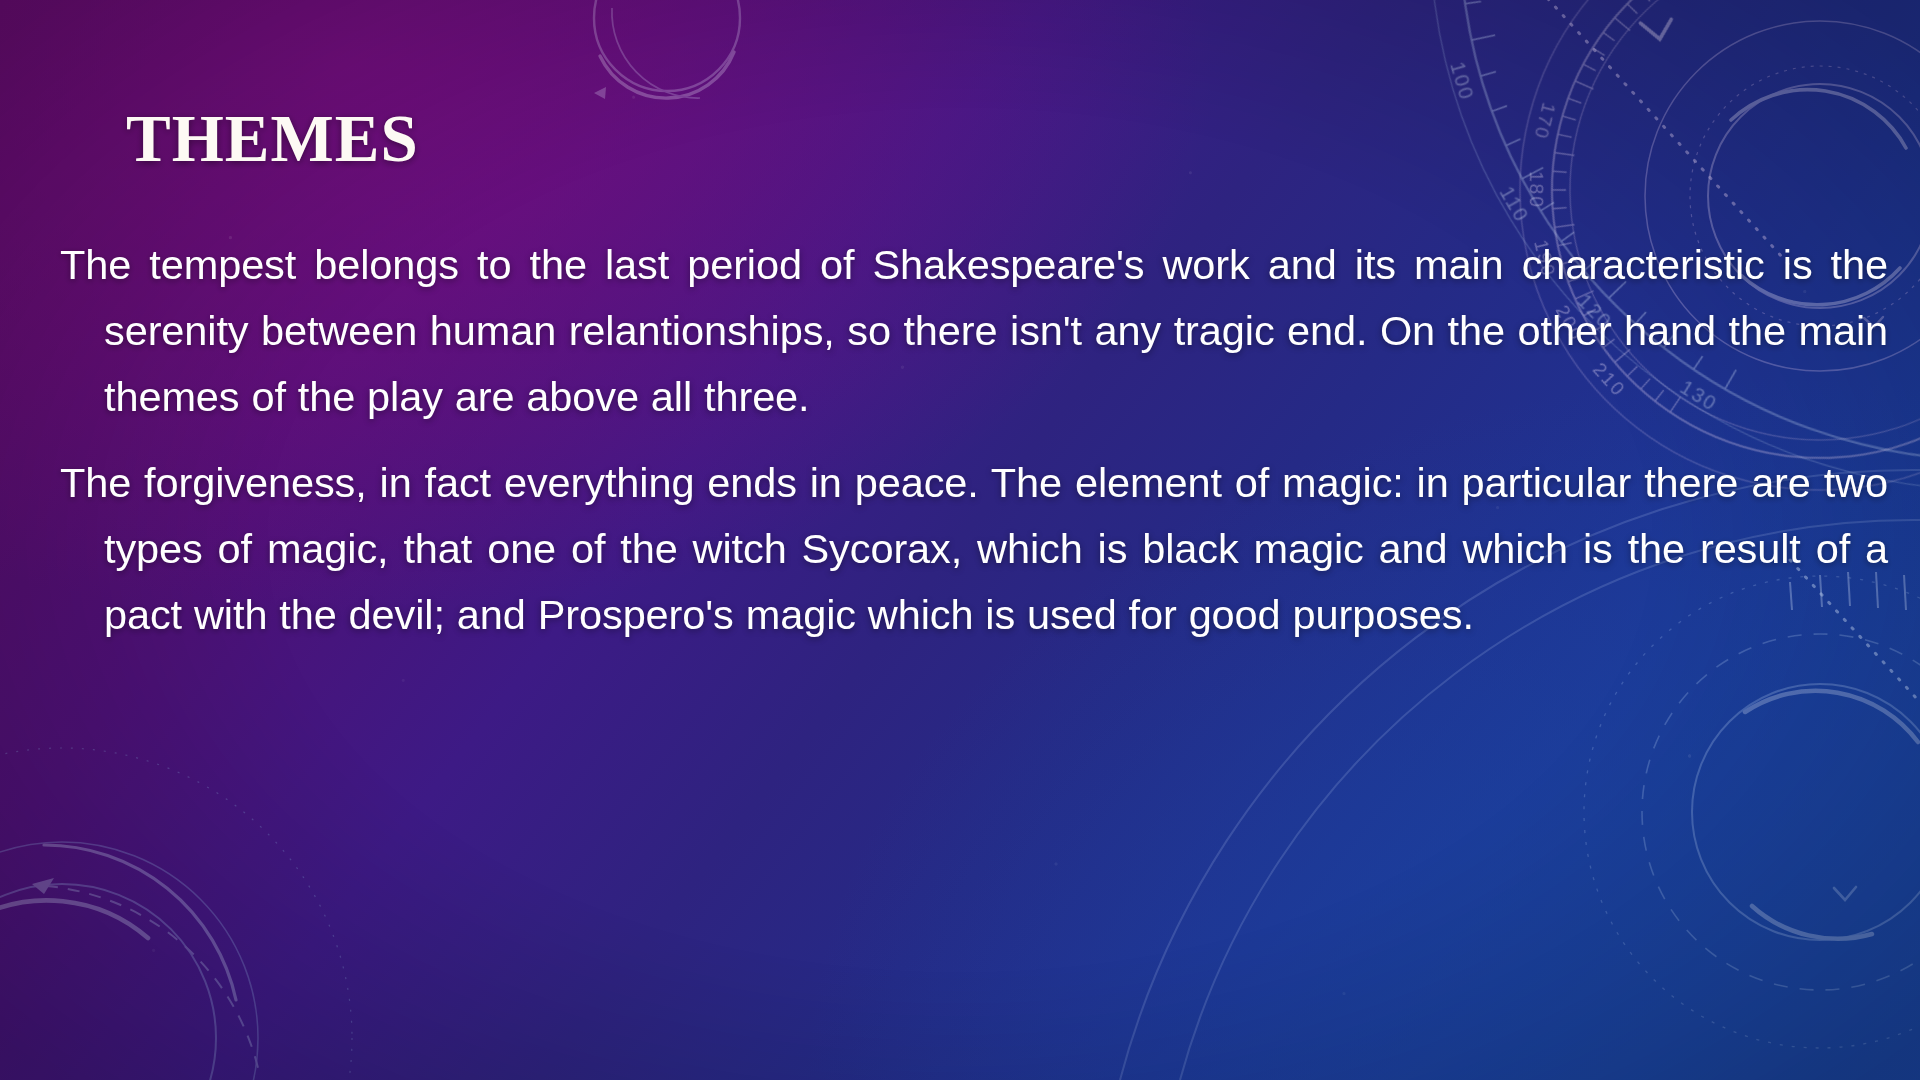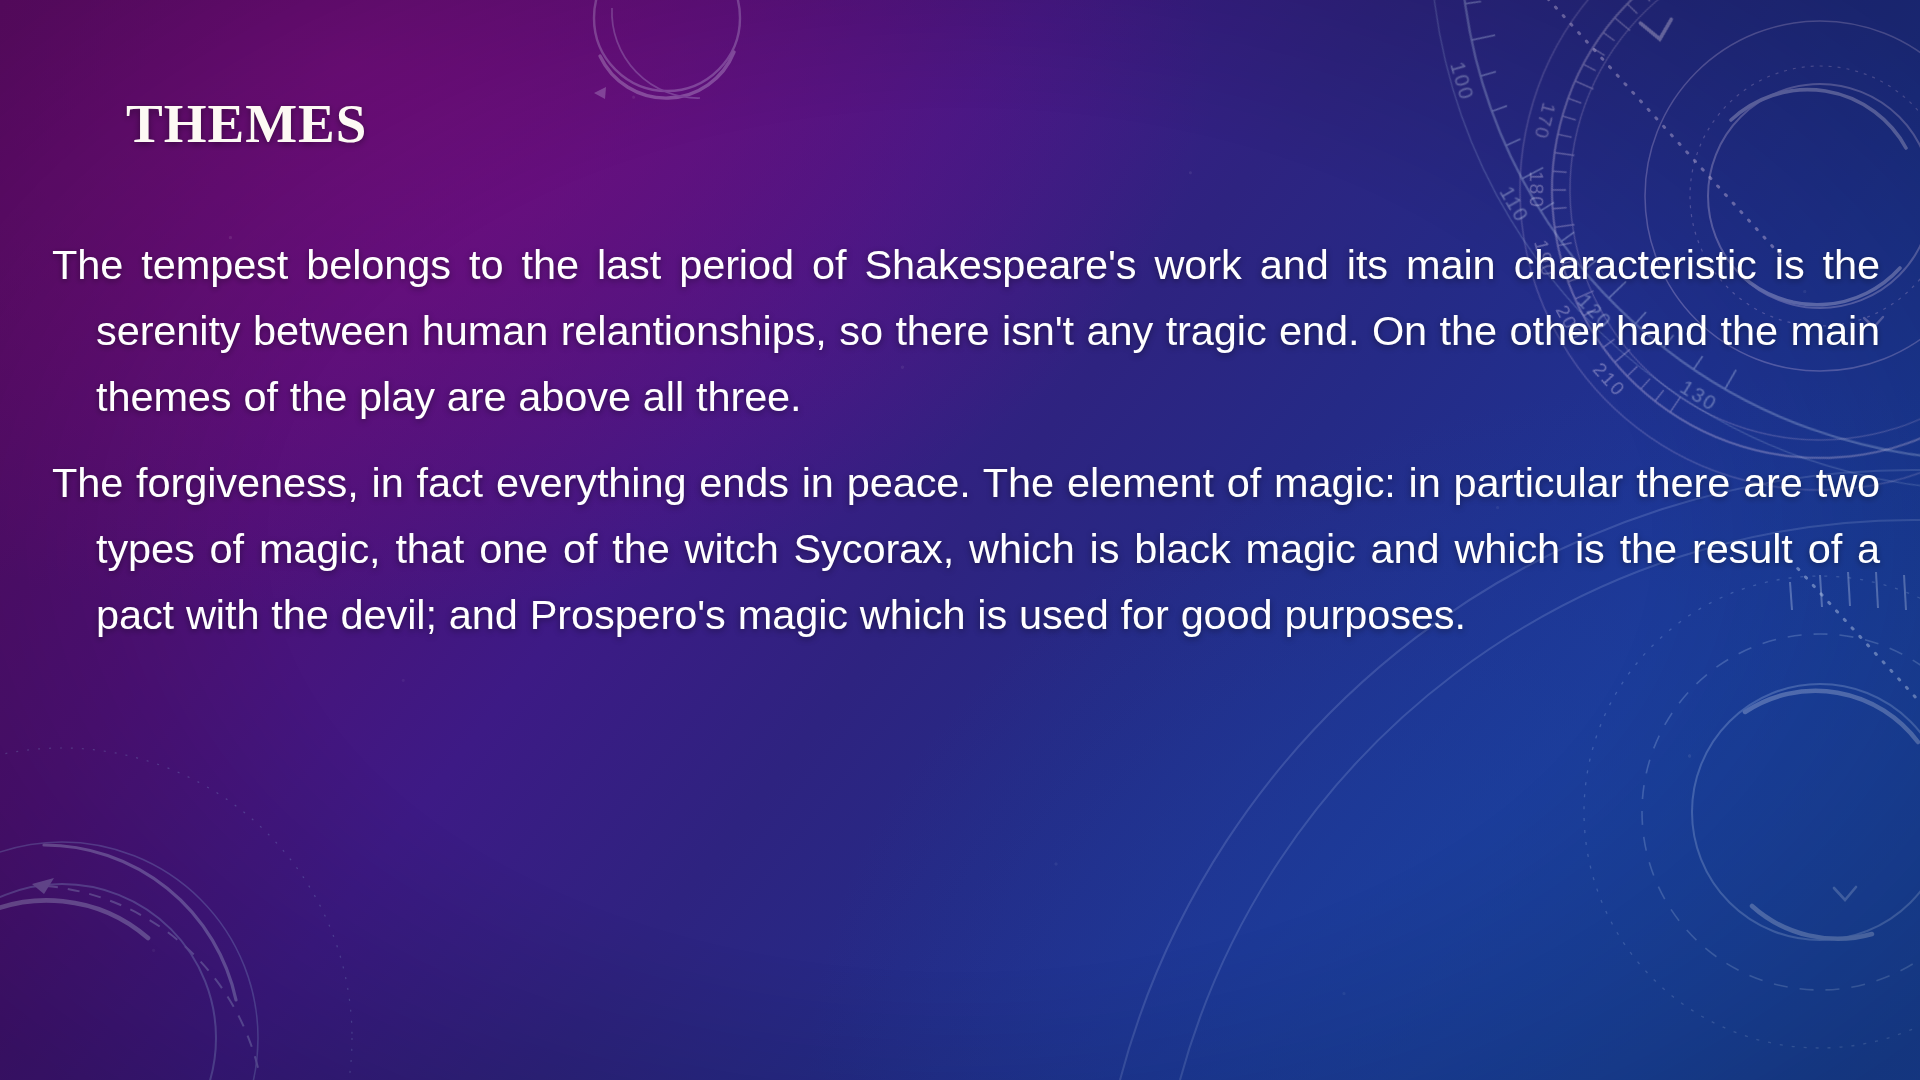--- a/index.html
+++ b/index.html
@@ -71,31 +71,31 @@
     width: 1920px;
     height: 1080px;
   }
 
   #slide-title {
     position: absolute;
     left: 126px;
     top: 58px;
     font-family: "Liberation Serif", serif;
     font-weight: bold;
-    font-size: 55px;
+    font-size: 67px;
     line-height: 1.05;
     letter-spacing: 1px;
     color: #fdfaf4;
     text-shadow: 0 2px 7px rgba(0,0,0,.42);
     white-space: nowrap;
   }
 
   #body-block {
     position: absolute;
-    left: 52px;
+    left: 60px;
     top: 232px;
     width: 1828px;
   }
 
   .para {
     color: #ffffff;
     font-family: "Liberation Sans", sans-serif;
     font-size: 41.5px;
     line-height: 66px;
     letter-spacing: -0.1px;

